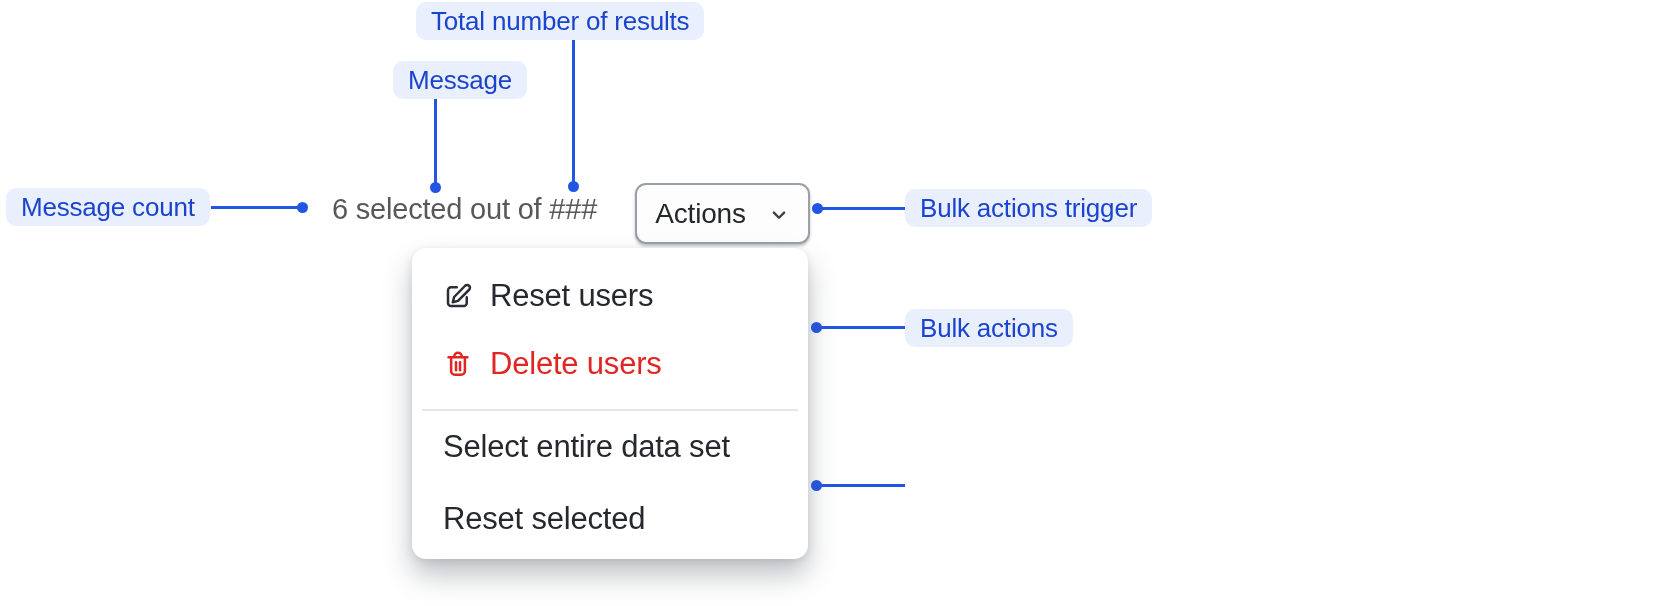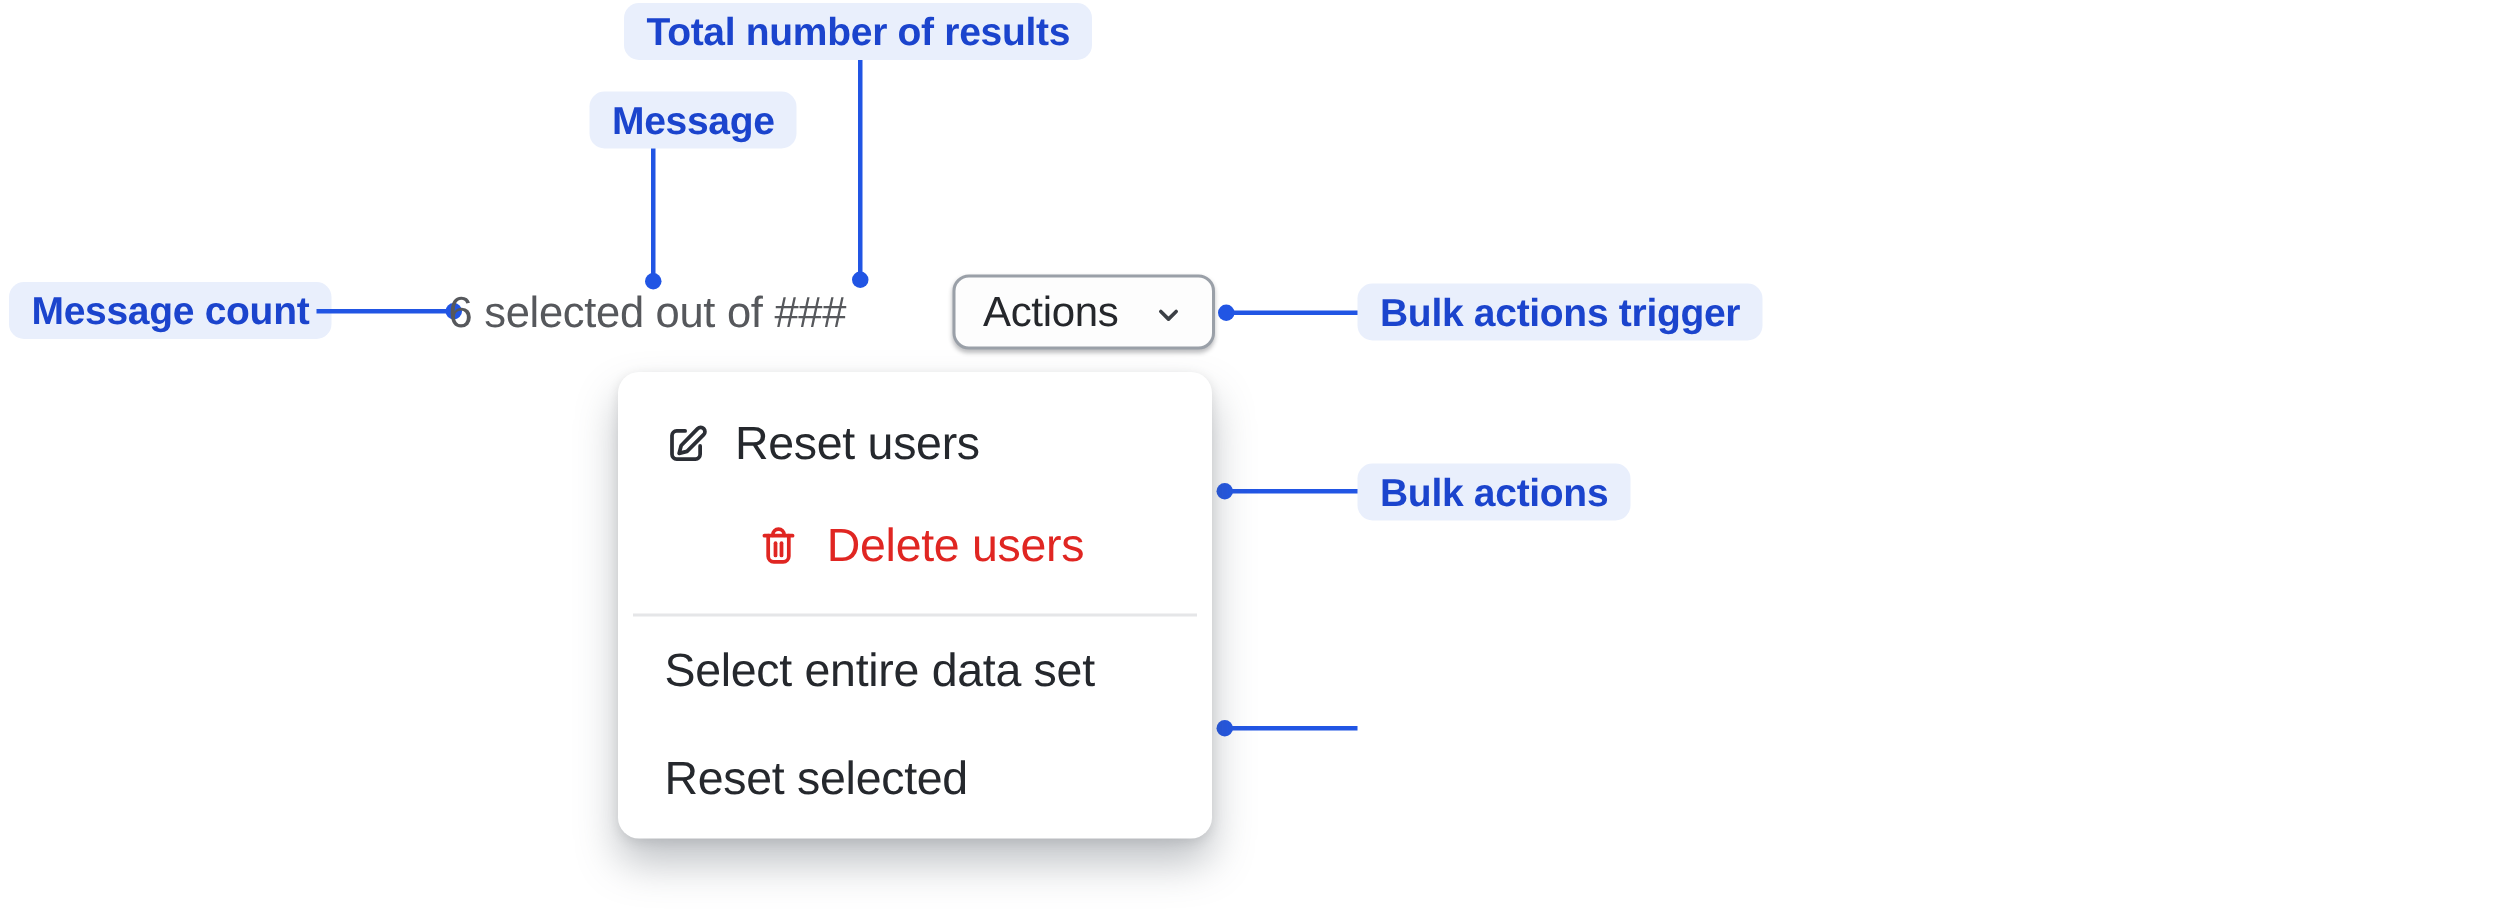--- a/index.html
+++ b/index.html
@@ -4,21 +4,21 @@
 <style>
   html,body{margin:0;padding:0;background:#ffffff;}
   .canvas{
     position:relative;width:1672px;height:606px;background:#ffffff;overflow:hidden;
     font-family:"Liberation Sans","DejaVu Sans",sans-serif;
   }
   
   .chip{
     position:absolute;height:38px;display:flex;align-items:center;
     padding:0 15px;background:#e9effc;color:#1b44cd;
-    font-size:26px;font-weight:700;letter-spacing:-0.2px;
+    font-size:26px;font-weight:400;letter-spacing:-0.2px;
     border-radius:10px;white-space:nowrap;
   }
   .chip-selected-count{left:6px;top:188px;}
   .chip-message{left:365px;top:61px;margin-left:28px;}
   .chip-total-results{left:416px;top:2px;}
   .chip-bulk-actions-trigger{left:905px;top:189px;}
   .chip-bulk-actions{left:905px;top:309px;}
   .chip-bulk-selection{left:905px;top:468px;}
   
   .line{position:absolute;background:#2155e4;}
@@ -32,47 +32,47 @@
   .line-total{left:572px;top:40px;height:147px;}
   .dot-total{left:568px;top:181px;}
   .dot-trigger{left:812px;top:203px;}
   .line-trigger{left:821px;top:207px;width:84px;}
   .dot-bulk-actions{left:811px;top:322px;}
   .line-bulk-actions{left:820px;top:326px;width:85px;}
   .dot-bulk-selection{left:811px;top:480px;}
   .line-bulk-selection{left:820px;top:484px;width:85px;}
   
   .summary{
-    position:absolute;left:299px;top:193px;
+    position:absolute;left:332px;top:193px;
     font-size:29px;color:#56585c;letter-spacing:-0.2px;white-space:nowrap;
   }
   
   .actions-btn{
-    position:absolute;left:635px;top:183px;width:175px;height:50px;
+    position:absolute;left:635px;top:183px;width:175px;height:61px;
     box-sizing:border-box;display:flex;align-items:center;justify-content:center;gap:22px;
     background:#fdfdfd;border:2px solid #9aa0a8;border-radius:11px;
     box-shadow:0 2px 3px rgba(40,44,50,.30);
     font-family:inherit;font-size:28px;color:#25272b;letter-spacing:-0.2px;
     cursor:pointer;padding:0;
   }
   .actions-btn svg{display:block;margin-top:3px;}
   
   .menu{
     position:absolute;left:412px;top:248px;width:396px;height:311px;
     box-sizing:border-box;background:#ffffff;border-radius:14px;
     box-shadow:0 16px 28px rgba(88,94,104,.38),0 2px 8px rgba(0,0,0,.10);
     padding:14px 0 3px 0;
   }
   .menu-item{
     height:68px;display:flex;align-items:center;gap:17px;
     padding:0 24px 0 31px;font-size:31px;color:#25282d;letter-spacing:-0.2px;
     cursor:pointer;white-space:nowrap;
   }
   .menu-item.text-only{height:72px;}
-  .menu-item.critical{color:#e02622;justify-content:center;}
+  .menu-item.critical{color:#e02622;}
   .menu-item svg{display:block;flex:0 0 auto;}
   .menu-divider{height:2px;background:#e5e6e8;margin:11px 10px 0 10px;}
 </style>
 </head>
 <body>
 
 <div class="canvas">
 
   <div class="chip chip-selected-count">Message count</div>
   <div class="chip chip-message">Message</div>

